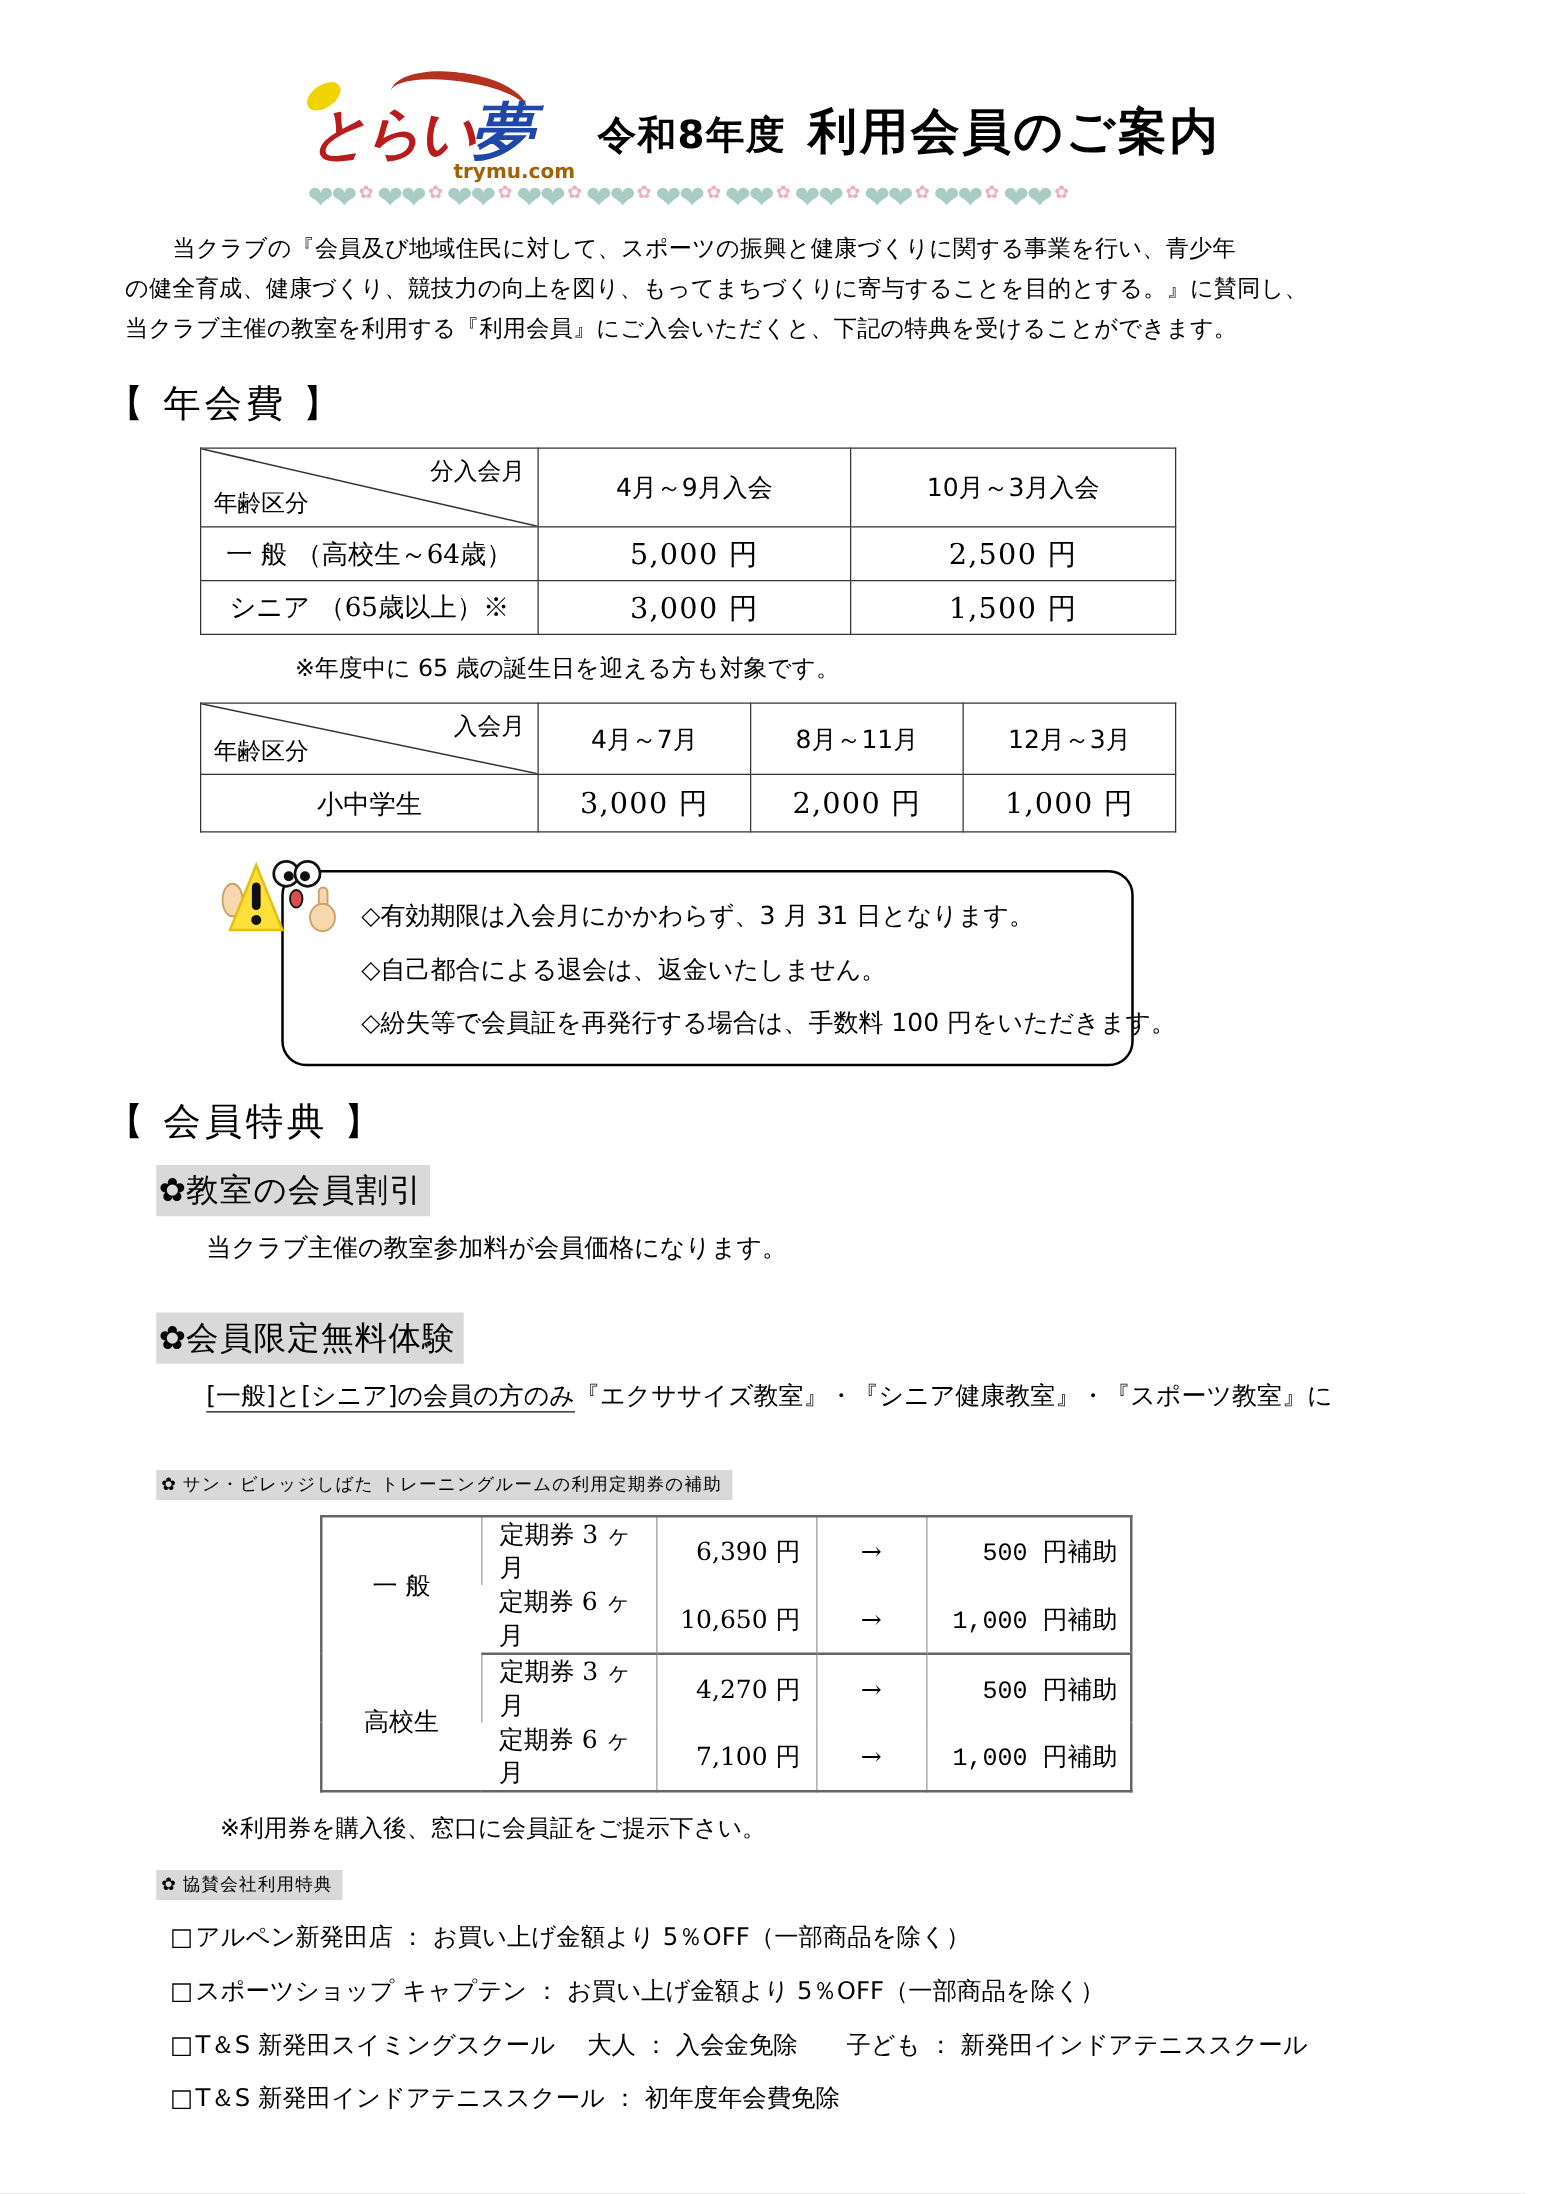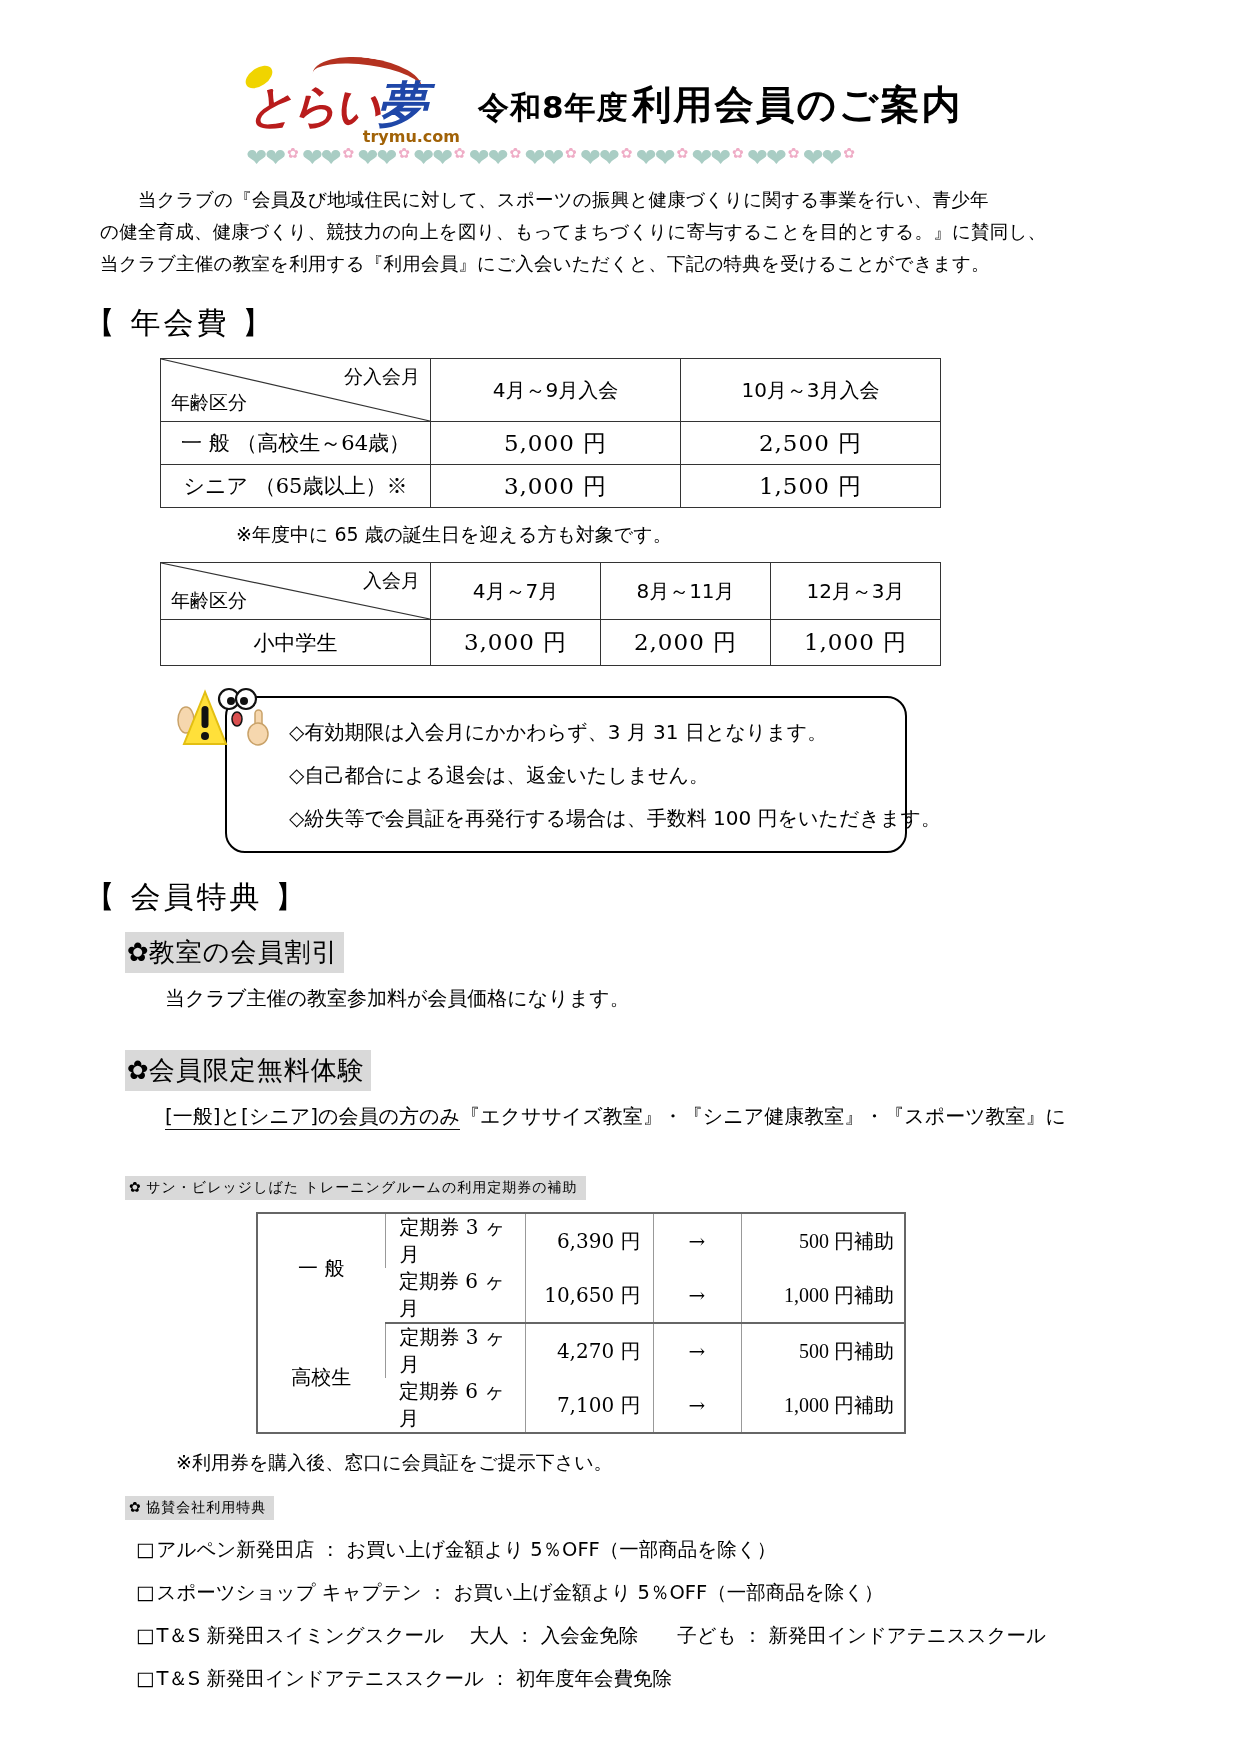--- a/index.html
+++ b/index.html
@@ -16,21 +16,21 @@
   .logo-arc { position:absolute; left:64px; top:0px; width:110px; height:46px;
     border-top:7px solid #b43220; border-radius:50%; transform:rotate(8deg); }
   .logo-main { position:absolute; left:0; top:14px; white-space:nowrap; }
   .logo-torai { font-family:"DejaVu Serif","Liberation Serif",serif; font-style:italic; font-weight:bold;
     font-size:46px; color:#b91c1c; letter-spacing:-4px; }
   .logo-yume { font-family:"DejaVu Serif","Liberation Serif",serif; font-style:italic; font-weight:bold;
     font-size:50px; color:#1f47a8; }
   .logo-accent { position:absolute; left:-4px; top:10px; width:30px; height:18px;
     background:#f0d400; border-radius:50%; transform:rotate(-35deg); }
   .logo-domain { position:absolute; right:6px; bottom:0; font-size:16px; font-weight:bold; color:#a16207; }
-  .title { display:flex; align-items:baseline; gap:4px; padding:0 0 14px 12px; white-space:nowrap; }
+  .title { display:flex; align-items:baseline; gap:18px; padding:0 0 14px 12px; white-space:nowrap; }
   .title-era { font-size:31px; font-weight:bold; letter-spacing:1px; }
   .title-main { font-size:39px; font-weight:bold; letter-spacing:2px; }
   
   .decor { margin-left:246px; width:748px; height:24px; line-height:24px; white-space:nowrap; overflow:hidden; }
   .decor-unit { display:inline-block; }
   .dh { font-size:25px; color:#a9cdc4; letter-spacing:-2px; }
   .db { font-size:14px; color:#efacc6; position:relative; top:-8px; margin:0 3px; }
   
   .intro { margin:14px 96px 15px 100px; font-size:18.5px; line-height:1.72; letter-spacing:0.2px; }
   .intro .l1 { padding-left:38px; white-space:nowrap; }
@@ -74,21 +74,21 @@
   
   .sub-table { margin:12px 0 0 256px; table-layout:fixed; font-size:20px;
     border:2px solid #666; }
   .sub-table td { border-left:1.2px solid #999; height:31px; }
   .sub-table td:first-child { border-left:none; }
   .sub-table tr.grp-end td { border-bottom:2px solid #666; }
   .sub-cat { width:128px; text-align:center; font-family:"DejaVu Serif","Liberation Serif",serif; }
   .sub-ticket { width:140px; padding-left:14px; font-family:"DejaVu Serif","Liberation Serif",serif; }
   .sub-price { width:128px; text-align:right; padding-right:12px; font-family:"DejaVu Serif","Liberation Serif",serif; }
   .sub-arrow { width:88px; text-align:center; font-family:"DejaVu Serif","Liberation Serif",serif; }
-  .sub-amt { width:164px; text-align:right; padding-right:10px; font-family:Liberation Serif, serif; }
+  .sub-amt { width:164px; text-align:right; padding-right:10px; font-family:Liberation Mono, monospace; }
   .sub-note { margin:16px 0 0 176px; font-size:19px; }
   
   .sponsor-item { margin:16px 0 0 136px; font-size:19.5px; white-space:nowrap; }
   .sponsor-item .sq { margin-right:2px; }
 </style>
 </head>
 <body>
 
 <div class="page">
 

